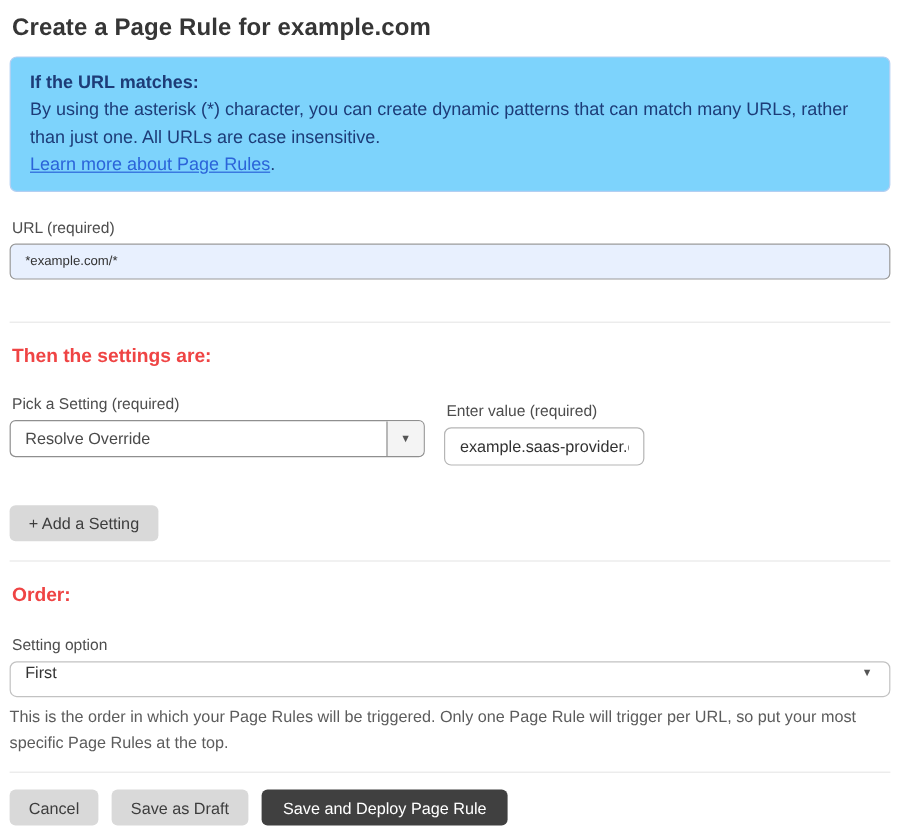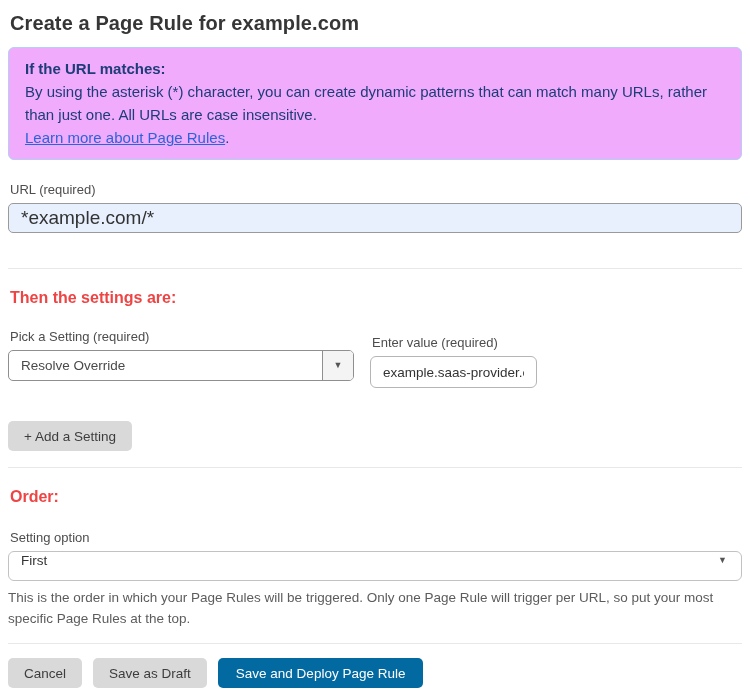--- a/index.html
+++ b/index.html
@@ -11,42 +11,42 @@
     overflow: hidden;
   }
   .page { padding: 12px 8px 0 8px; }
 
   .page-title {
     font-size: 20px; font-weight: 700; color: #363636;
     margin: 0 0 12px 2px; letter-spacing: .1px;
   }
 
   .info-box {
-    background: #f0abfc;
+    background: #7dd3fc;
     border: 1px solid #b3cff2;
     border-radius: 6px;
     padding: 9px 16px 10px 16px;
     color: #1d3c78;
     font-size: 15px;
     line-height: 23px;
   }
   .info-box .info-heading { font-weight: 700; }
   .info-box a.info-link {
     color: #2b64d9; text-decoration: underline; cursor: pointer;
   }
 
   .field-label {
     font-size: 13px; color: #4d4d4d; margin: 22px 0 6px 2px;
   }
 
   .url-input {
     display: block; width: 100%; height: 30px;
     background: #e8f0fe;
     border: 1px solid #9a9a9a; border-radius: 5px;
-    padding: 0 12px; font-size: 19px; color: #333;
+    padding: 0 12px; font-size: 11px; color: #333;
     font-family: inherit; outline: none;
   }
 
   .divider { border: none; border-top: 1px solid #e8e8e8; height: 0; }
   .divider-1 { margin-top: 35px; }
   .divider-2 { margin-top: 16px; }
   .divider-3 { margin-top: 14px; }
 
   .section-heading {
     font-size: 16px; font-weight: 700; color: #ef4444;
@@ -101,21 +101,21 @@
   }
 
   .help-text {
     margin-top: 6px; font-size: 13.5px; color: #5c5c5c;
     line-height: 21px; max-width: 740px;
   }
 
   .footer-row { margin-top: 14px; display: flex; }
   .footer-row .btn { margin-right: 11px; }
   .btn-primary {
-    background: #0369a1; color: #ffffff; padding: 0 18px;
+    background: #404040; color: #ffffff; padding: 0 18px;
   }
 </style>
 </head>
 <body>
 
 <div class="page">
 
   <h1 class="page-title">Create a Page Rule for example.com</h1>
 
   <div class="info-box">

